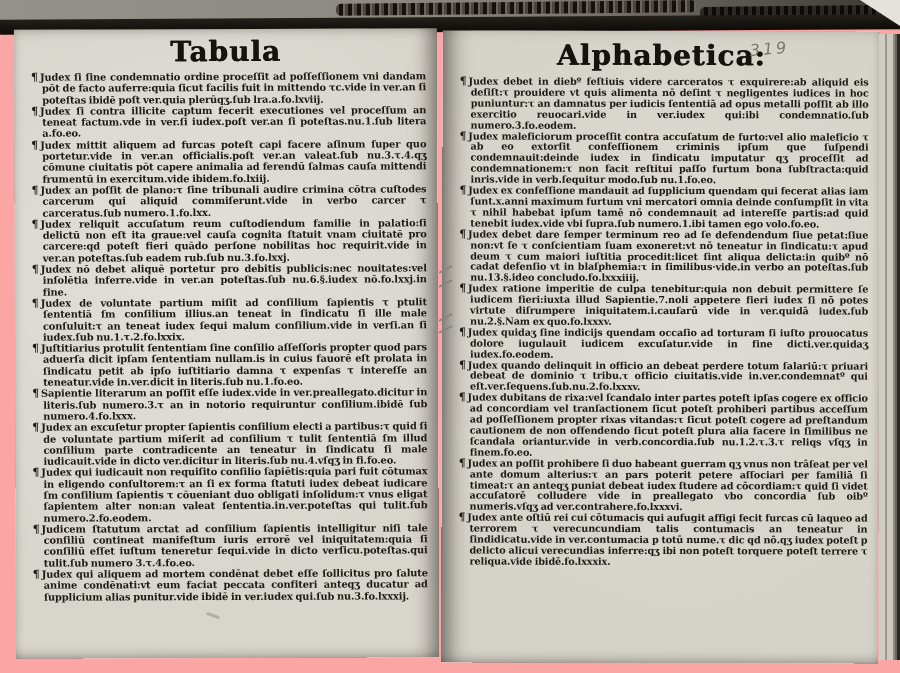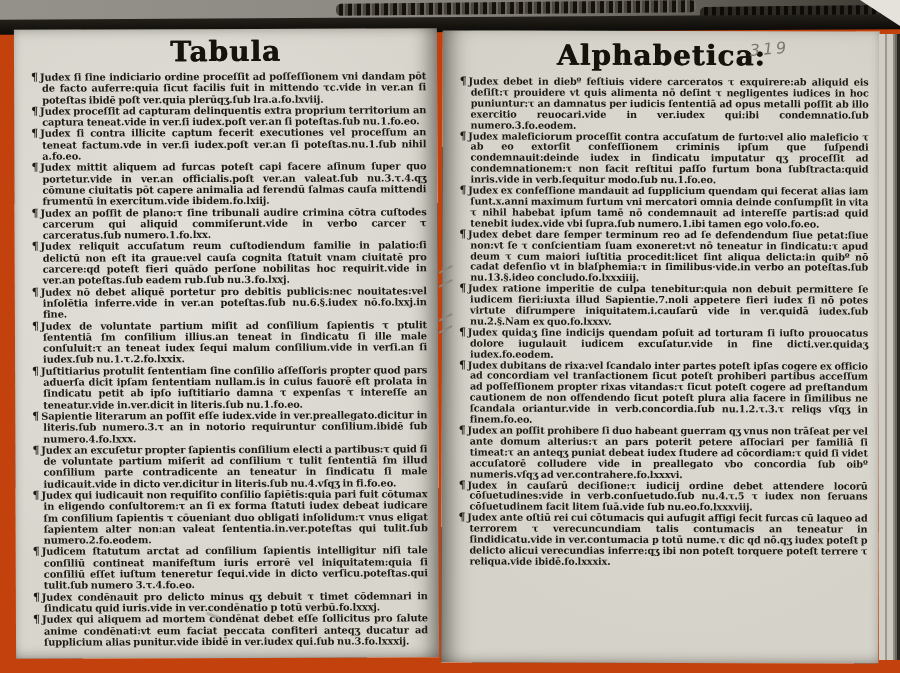--- a/index.html
+++ b/index.html
@@ -1,18 +1,18 @@
 <!DOCTYPE html>
 <html><head>
 <meta charset="utf-8">
 <style>
   html,body{margin:0;padding:0;background:#0b0907;}
   .scene{
     position:relative;width:900px;height:673px;overflow:hidden;
-    background:#c2410c;
+    background:#fca5a5;
     font-family:"DejaVu Serif", serif;
   }
   
   .table-top{
     position:absolute;left:0;top:0;width:100%;height:24px;
     background:linear-gradient(90deg,#93918a 0%,#8d8b84 40%,#7d7b74 60%,#55524c 85%,#3a3731 100%);
   }
   
   .chain-band{
     position:absolute;left:336px;top:2px;width:360px;height:12px;
@@ -106,26 +106,25 @@
   <div class="table-top"></div>
   <div class="chain-band"></div>
   <div class="chain-band right"></div>
   <div class="top-bar"></div>
   <div class="corner-light"></div>
 
   <div class="page page-left">
     <h1 class="page-title">Tabula</h1>
     <div class="entries">
 
-        <p class="entry"><span class="pilcrow">¶</span><span>Judex ſi ſine indiciario ordine proceſſit ad poſſeſſionem vni dandam pōt de facto auferre:quia ſicut facilis fuit in mittendo τc.vide in ver.an ſi poteſtas ibidē poſt ver.quia plerūqʒ.ſub lra.a.fo.lxviij.</span></p>
+        <p class="entry"><span class="pilcrow">¶</span><span>Judex ſi ſine condemnatio ordine proceſſit ad poſſeſſionem vni dandam pōt de facto auferre:quia ſicut facilis fuit in mittendo τc.vide in ver.an ſi poteſtas ibidē poſt ver.quia plerūqʒ.ſub lra.a.fo.lxviij.</span></p>
 
 
-        <p class="entry"><span class="pilcrow">¶</span><span>Judex proceſſit ad capturam delinquentis extra proprium territorium an captura teneat.vide in ver.ſi iudex.poſt ver.an ſi poteſtas.ſub nu.1.fo.eo.</span></p>
 
-        <p class="entry"><span class="pilcrow">¶</span><span>Judex ſi contra illicite captum fecerit executiones vel proceſſum an teneat factum.vde in ver.ſi iudex.poſt ver.an ſi poteſtas.nu.1.ſub nihil a.fo.eo.</span></p>
+        <p class="entry"><span class="pilcrow">¶</span><span>Judex ſi contra illicite captum fecerit executiones vel proceſſum an teneat factum.vde in ver.ſi iudex.poſt ver.an ſi poteſtas.nu.1.ſub litera a.fo.eo.</span></p>
 
         <p class="entry"><span class="pilcrow">¶</span><span>Judex mittit aliquem ad furcas poteſt capi facere aſinum ſuper quo portetur.vide in ver.an officialis.poſt ver.an valeat.ſub nu.3.τ.4.qʒ cōmune ciuitatis pōt capere animalia ad ferendū ſalmas cauſa mittendi frumentū in exercitum.vide ibidem.fo.lxiij.</span></p>
 
         <p class="entry"><span class="pilcrow">¶</span><span>Judex an poſſit de plano:τ ſine tribunali audire crimina cōtra cuſtodes carcerum qui aliquid commiſerunt.vide in verbo carcer τ carceratus.ſub numero.1.fo.lxx.</span></p>
 
         <p class="entry"><span class="pilcrow">¶</span><span>Judex reliquit accuſatum reum cuſtodiendum familie in palatio:ſi delictū non eſt ita graue:vel cauſa cognita ſtatuit vnam ciuitatē pro carcere:qd poteſt fieri quādo perſone nobilitas hoc requirit.vide in ver.an poteſtas.ſub eadem rub.ſub nu.3.fo.lxxj.</span></p>
 
         <p class="entry"><span class="pilcrow">¶</span><span>Judex nō debet aliquē portetur pro debitis publicis:nec nouitates:vel inſolētia inferre.vide in ver.an poteſtas.ſub nu.6.§.iudex nō.fo.lxxj.in fine.</span></p>
 
         <p class="entry"><span class="pilcrow">¶</span><span>Judex de voluntate partium miſit ad conſilium ſapientis τ ptulit ſententiā ſm conſilium illius.an teneat in ſindicatu ſi ille male conſuluit:τ an teneat iudex ſequi malum conſilium.vide in verſi.an ſi iudex.ſub nu.1.τ.2.fo.lxxix.</span></p>
@@ -133,21 +132,20 @@
         <p class="entry"><span class="pilcrow">¶</span><span>Juſtitiarius protulit ſententiam ſine conſilio aſſeſſoris propter quod pars aduerſa dicit ipſam ſententiam nullam.is in cuius fauorē eſt prolata in ſindicatu petit ab ipſo iuſtitiario damna τ expenſas τ intereſſe an teneatur.vide in.ver.dicit in literis.ſub nu.1.fo.eo.</span></p>
 
         <p class="entry"><span class="pilcrow">¶</span><span>Sapientie literarum an poſſit eſſe iudex.vide in ver.preallegato.dicitur in literis.ſub numero.3.τ an in notorio requiruntur conſilium.ibidē ſub numero.4.fo.lxxx.</span></p>
 
         <p class="entry"><span class="pilcrow">¶</span><span>Judex an excuſetur propter ſapientis conſilium electi a partibus:τ quid ſi de voluntate partium miſerit ad conſilium τ tulit ſententiā ſm illud conſilium parte contradicente an teneatur in ſindicatu ſi male iudicauit.vide in dicto ver.dicitur in literis.ſub nu.4.vſqʒ in fi.fo.eo.</span></p>
 
         <p class="entry"><span class="pilcrow">¶</span><span>Judex qui iudicauit non requiſito conſilio ſapiētis:quia pari fuit cōtumax in eligendo conſultorem:τ an ſi ex forma ſtatuti iudex debeat iudicare ſm conſilium ſapientis τ cōueniant duo obligati inſolidum:τ vnus eligat ſapientem alter non:an valeat ſententia.in.ver.poteſtas qui tulit.ſub numero.2.fo.eodem.</span></p>
 
         <p class="entry"><span class="pilcrow">¶</span><span>Judicem ſtatutum arctat ad conſilium ſapientis intelligitur niſi tale conſiliū contineat manifeſtum iuris errorē vel iniquitatem:quia ſi conſiliū eſſet iuſtum teneretur ſequi.vide in dicto verſicu.poteſtas.qui tulit.ſub numero 3.τ.4.fo.eo.</span></p>
 
-        <p class="entry"><span class="pilcrow">¶</span><span>Judex condēnauit pro delicto minus qʒ debuit τ timet cōdemnari in ſindicatu quid iuris.vide in ver.condēnatio p totū verbū.fo.lxxxj.</span></p>
 
         <p class="entry"><span class="pilcrow">¶</span><span>Judex qui aliquem ad mortem condēnat debet eſſe ſollicitus pro ſalute anime condēnati:vt eum faciat peccata confiteri anteqʒ ducatur ad ſupplicium alias punitur.vide ibidē in ver.iudex qui.ſub nu.3.fo.lxxxij.</span></p>
       </div>
     <div class="smudge"></div>
   </div>
 
   <div class="page page-right">
     <h1 class="page-title">Alphabetica:</h1>
     <span class="folio">319</span>
     <div class="pencil-mark pm1"></div>
@@ -159,28 +157,28 @@
         <p class="entry"><span class="pilcrow">¶</span><span>Judex debet in diebº feſtiuis videre carceratos τ exquirere:ab aliquid eis deſiſt:τ prouidere vt quis alimenta nō deſint τ negligentes iudices in hoc puniuntur:τ an damnatus per iudicis ſententiā ad opus metalli poſſit ab illo exercitio reuocari.vide in ver.iudex qui:ibi condemnatio.ſub numero.3.fo.eodem.</span></p>
 
         <p class="entry"><span class="pilcrow">¶</span><span>Judex maleficiorum proceſſit contra accuſatum de furto:vel alio maleficio τ ab eo extorſit confeſſionem criminis ipſum que ſuſpendi condemnauit:deinde iudex in ſindicatu imputatur qʒ proceſſit ad condemnationem:τ non facit reſtitui paſſo furtum bona ſubſtracta:quid inris.vide in verb.ſequitur modo.ſub nu.1.fo.eo.</span></p>
 
         <p class="entry"><span class="pilcrow">¶</span><span>Judex ex confeſſione mandauit ad ſupplicium quendam qui fecerat alias iam ſunt.x.anni maximum furtum vni mercatori omnia deinde conſumpſit in vita τ nihil habebat ipſum tamē nō condemnauit ad intereſſe partis:ad quid tenebit iudex.vide vbi ſupra.ſub numero.1.ibi tamen ego volo.fo.eo.</span></p>
 
         <p class="entry"><span class="pilcrow">¶</span><span>Judex debet dare ſemper terminum reo ad ſe defendendum ſiue petat:ſiue non:vt ſe τ conſcientiam ſuam exoneret:vt nō teneatur in ſindicatu:τ apud deum τ cum maiori iuſtitia procedit:licet ſint aliqua delicta:in quibº nō cadat defenſio vt in blaſphemia:τ in ſimilibus·vide.in verbo an poteſtas.ſub nu.13.§.ideo concludo.fo.lxxxiiij.</span></p>
 
         <p class="entry"><span class="pilcrow">¶</span><span>Judex ratione imperitie de culpa tenebitur:quia non debuit permittere ſe iudicem fieri:iuxta illud Sapientie.7.noli appetere fieri iudex ſi nō potes virtute diſrumpere iniquitatem.i.cauſarū vide in ver.quidā iudex.ſub nu.2.§.Nam ex quo.fo.lxxxv.</span></p>
 
-        <p class="entry"><span class="pilcrow">¶</span><span>Judex quidaʒ ſine indicijs quendam poſuit ad torturam ſi iuſto prouocatus dolore iugulauit iudicem excuſatur.vide in fine dicti.ver.quidaʒ iudex.fo.eodem.</span></p>
+        <p class="entry"><span class="pilcrow">¶</span><span>Judex quidaʒ ſine indicijs quendam occaſio ad torturam ſi iuſto prouocatus dolore iugulauit iudicem excuſatur.vide in fine dicti.ver.quidaʒ iudex.fo.eodem.</span></p>
 
+        <p class="entry"><span class="pilcrow">¶</span><span>Judex quando delinquit in officio an debeat perdere totum ſalariū:τ priuari debeat de dominio τ tribu.τ officio ciuitatis.vide in.ver.condemnatº qui eſt.ver.ſequens.ſub.nu.2.fo.lxxxv.</span></p>
 
         <p class="entry"><span class="pilcrow">¶</span><span>Judex dubitans de rixa:vel ſcandalo inter partes poteſt ipſas cogere ex officio ad concordiam vel tranſactionem ſicut poteſt prohiberi partibus acceſſum ad poſſeſſionem propter rixas vitandas:τ ſicut poteſt cogere ad preſtandum cautionem de non offendendo ſicut poteſt plura alia facere in ſimilibus ne ſcandala oriantur.vide in verb.concordia.ſub nu.1.2.τ.3.τ reliqs vſqʒ in finem.fo.eo.</span></p>
 
         <p class="entry"><span class="pilcrow">¶</span><span>Judex an poſſit prohibere ſi duo habeant guerram qʒ vnus non trāſeat per vel ante domum alterius:τ an pars poterit petere aſſociari per familiā ſi timeat:τ an anteqʒ puniat debeat iudex ſtudere ad cōcordiam:τ quid ſi videt accuſatorē colludere vide in preallegato vbo concordia ſub oibº numeris.vſqʒ ad ver.contrahere.fo.lxxxvi.</span></p>
 
-        <p class="entry"><span class="pilcrow">¶</span><span>Judex in cauſarū deciſione:τ iudicij ordine debet attendere locorū cōſuetudines:vide in verb.conſuetudo.ſub nu.4.τ.5 τ iudex non ſeruans cōſuetudinem facit litem ſuā.vide ſub nu.eo.fo.lxxxviij.</span></p>
 
         <p class="entry"><span class="pilcrow">¶</span><span>Judex ante oſtiū rei cui cōtumacis qui aufugit affigi fecit furcas cū laqueo ad terrorem τ verecuncundiam talis contumacis an teneatur in ſindidicatu.vide in ver.contumacia p totū nume.τ dic qd nō.qʒ iudex poteſt p delicto alicui verecundias inferre:qʒ ibi non poteſt torquere poteſt terrere τ reliqua.vide ibidē.fo.lxxxix.</span></p>
 
       </div>
   </div>
 
   <div class="page-edge-stack"></div>
 
 </div>
 

